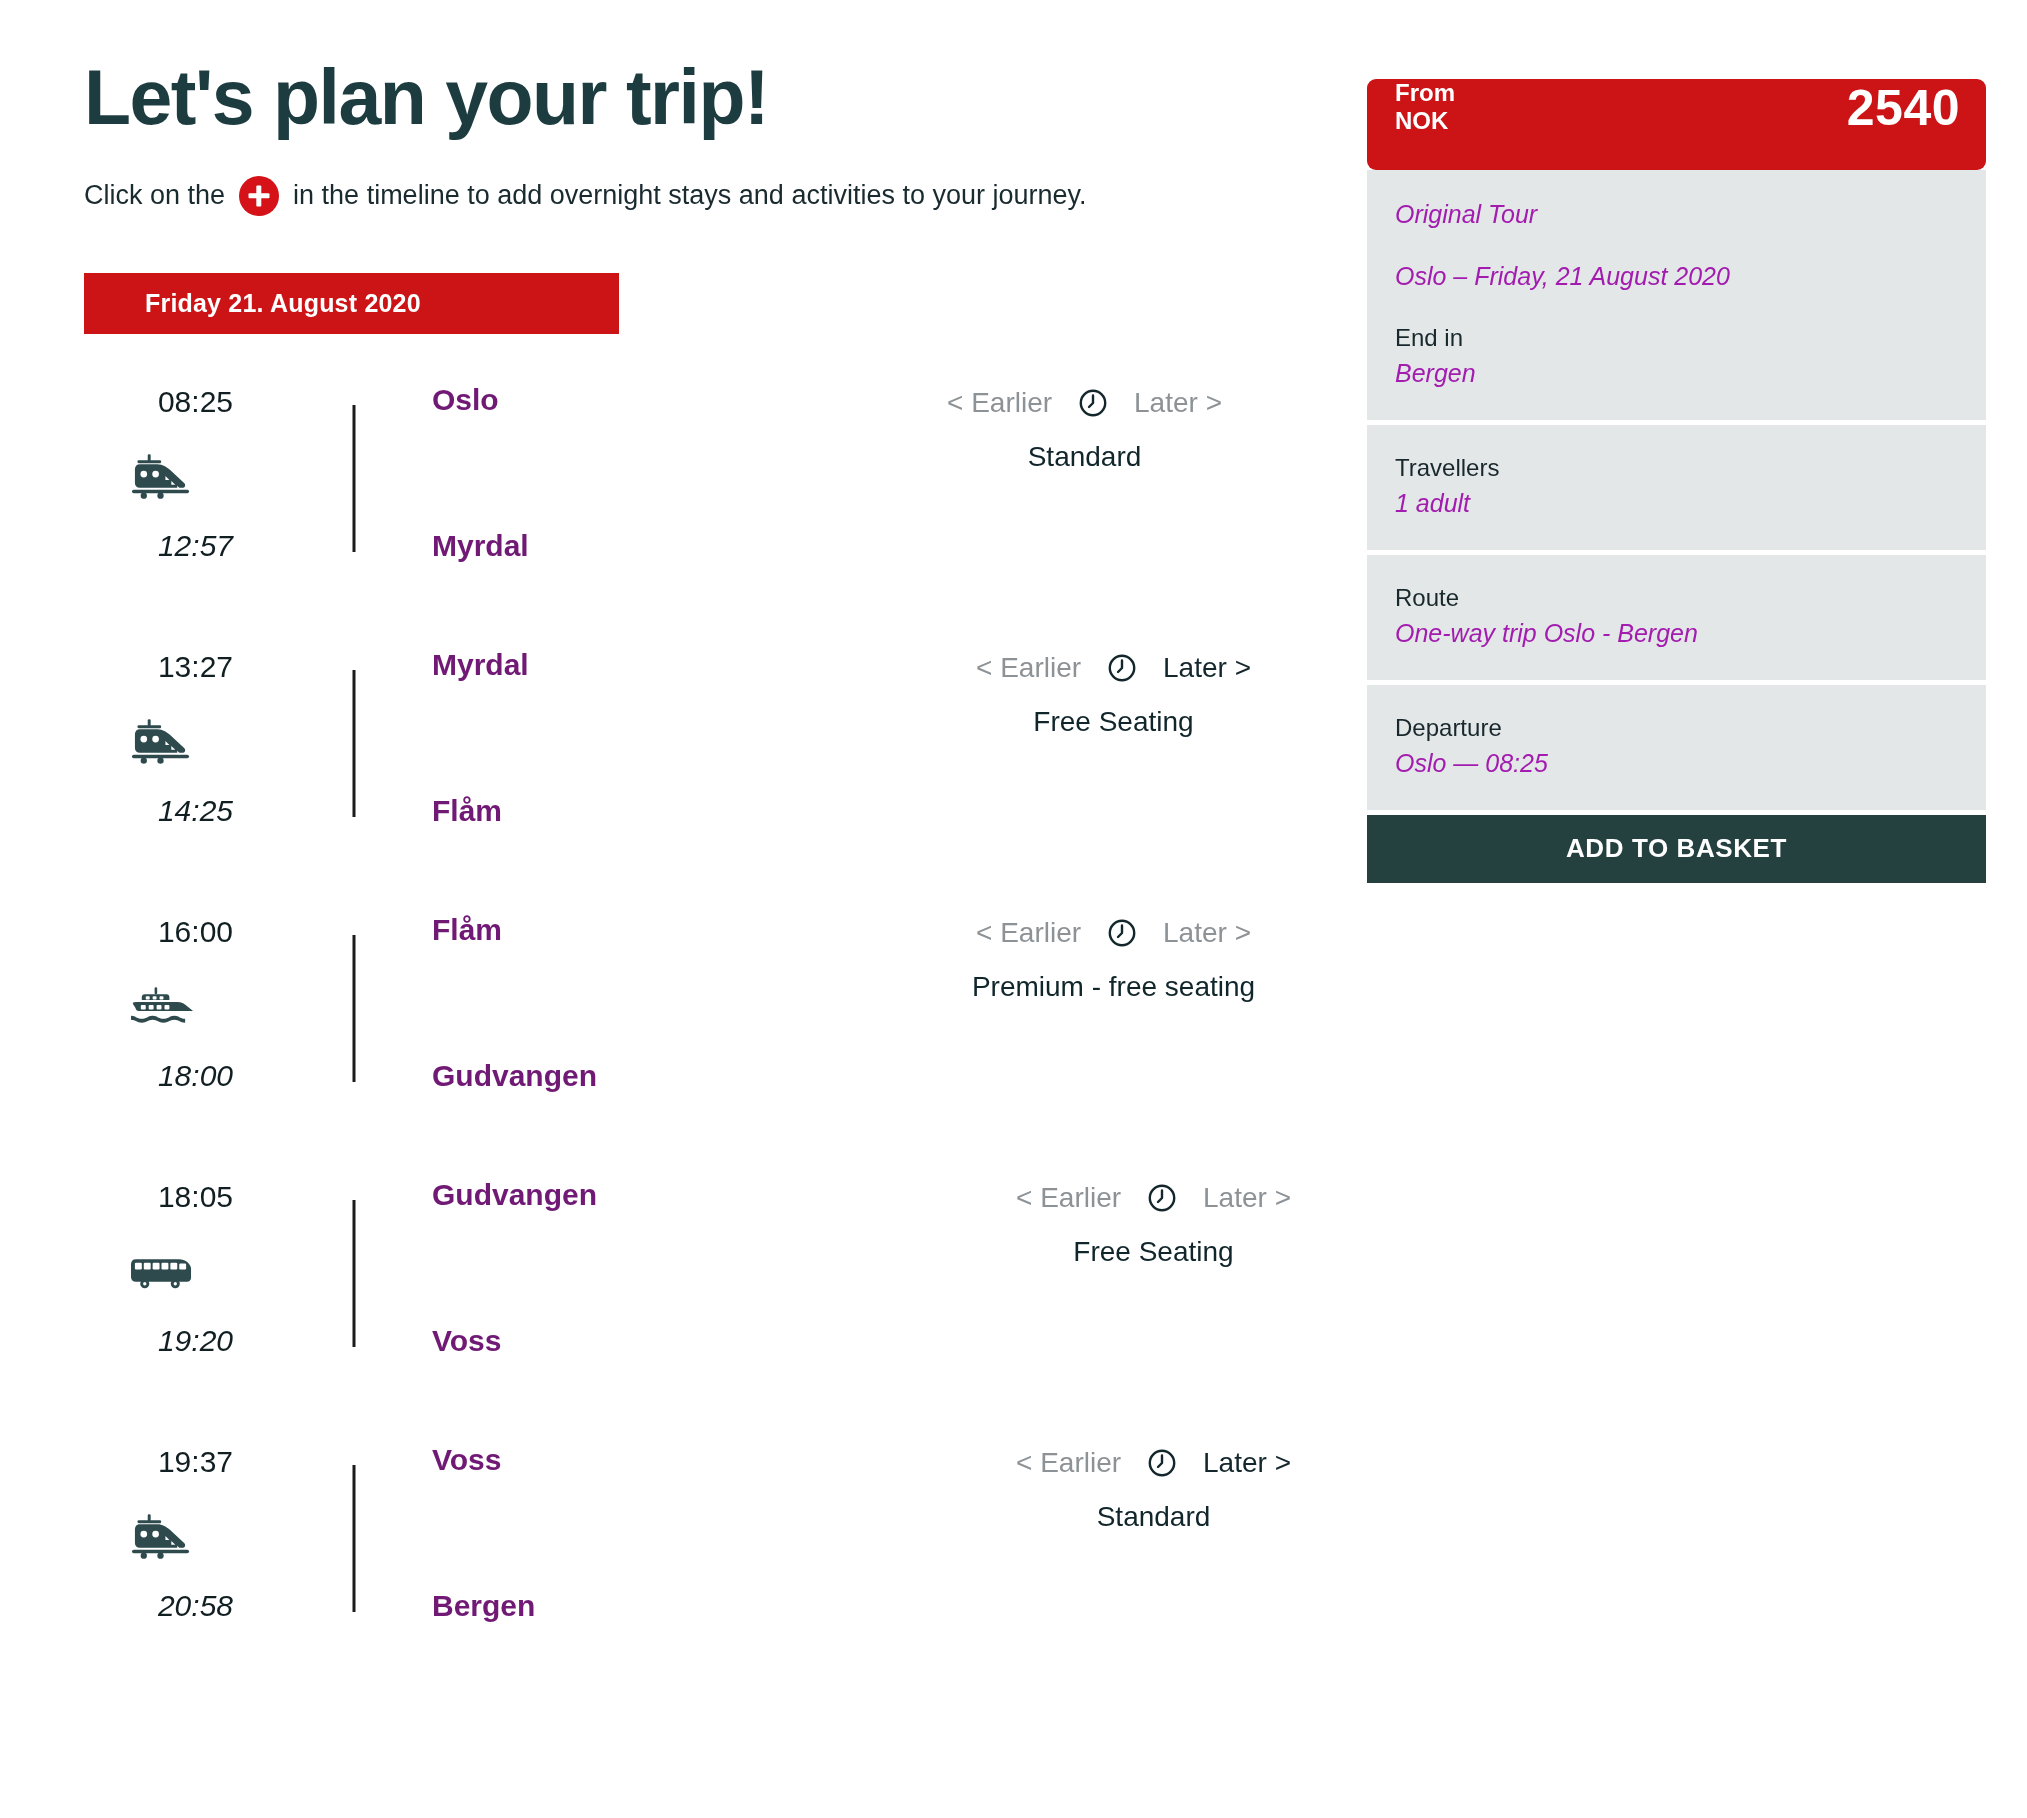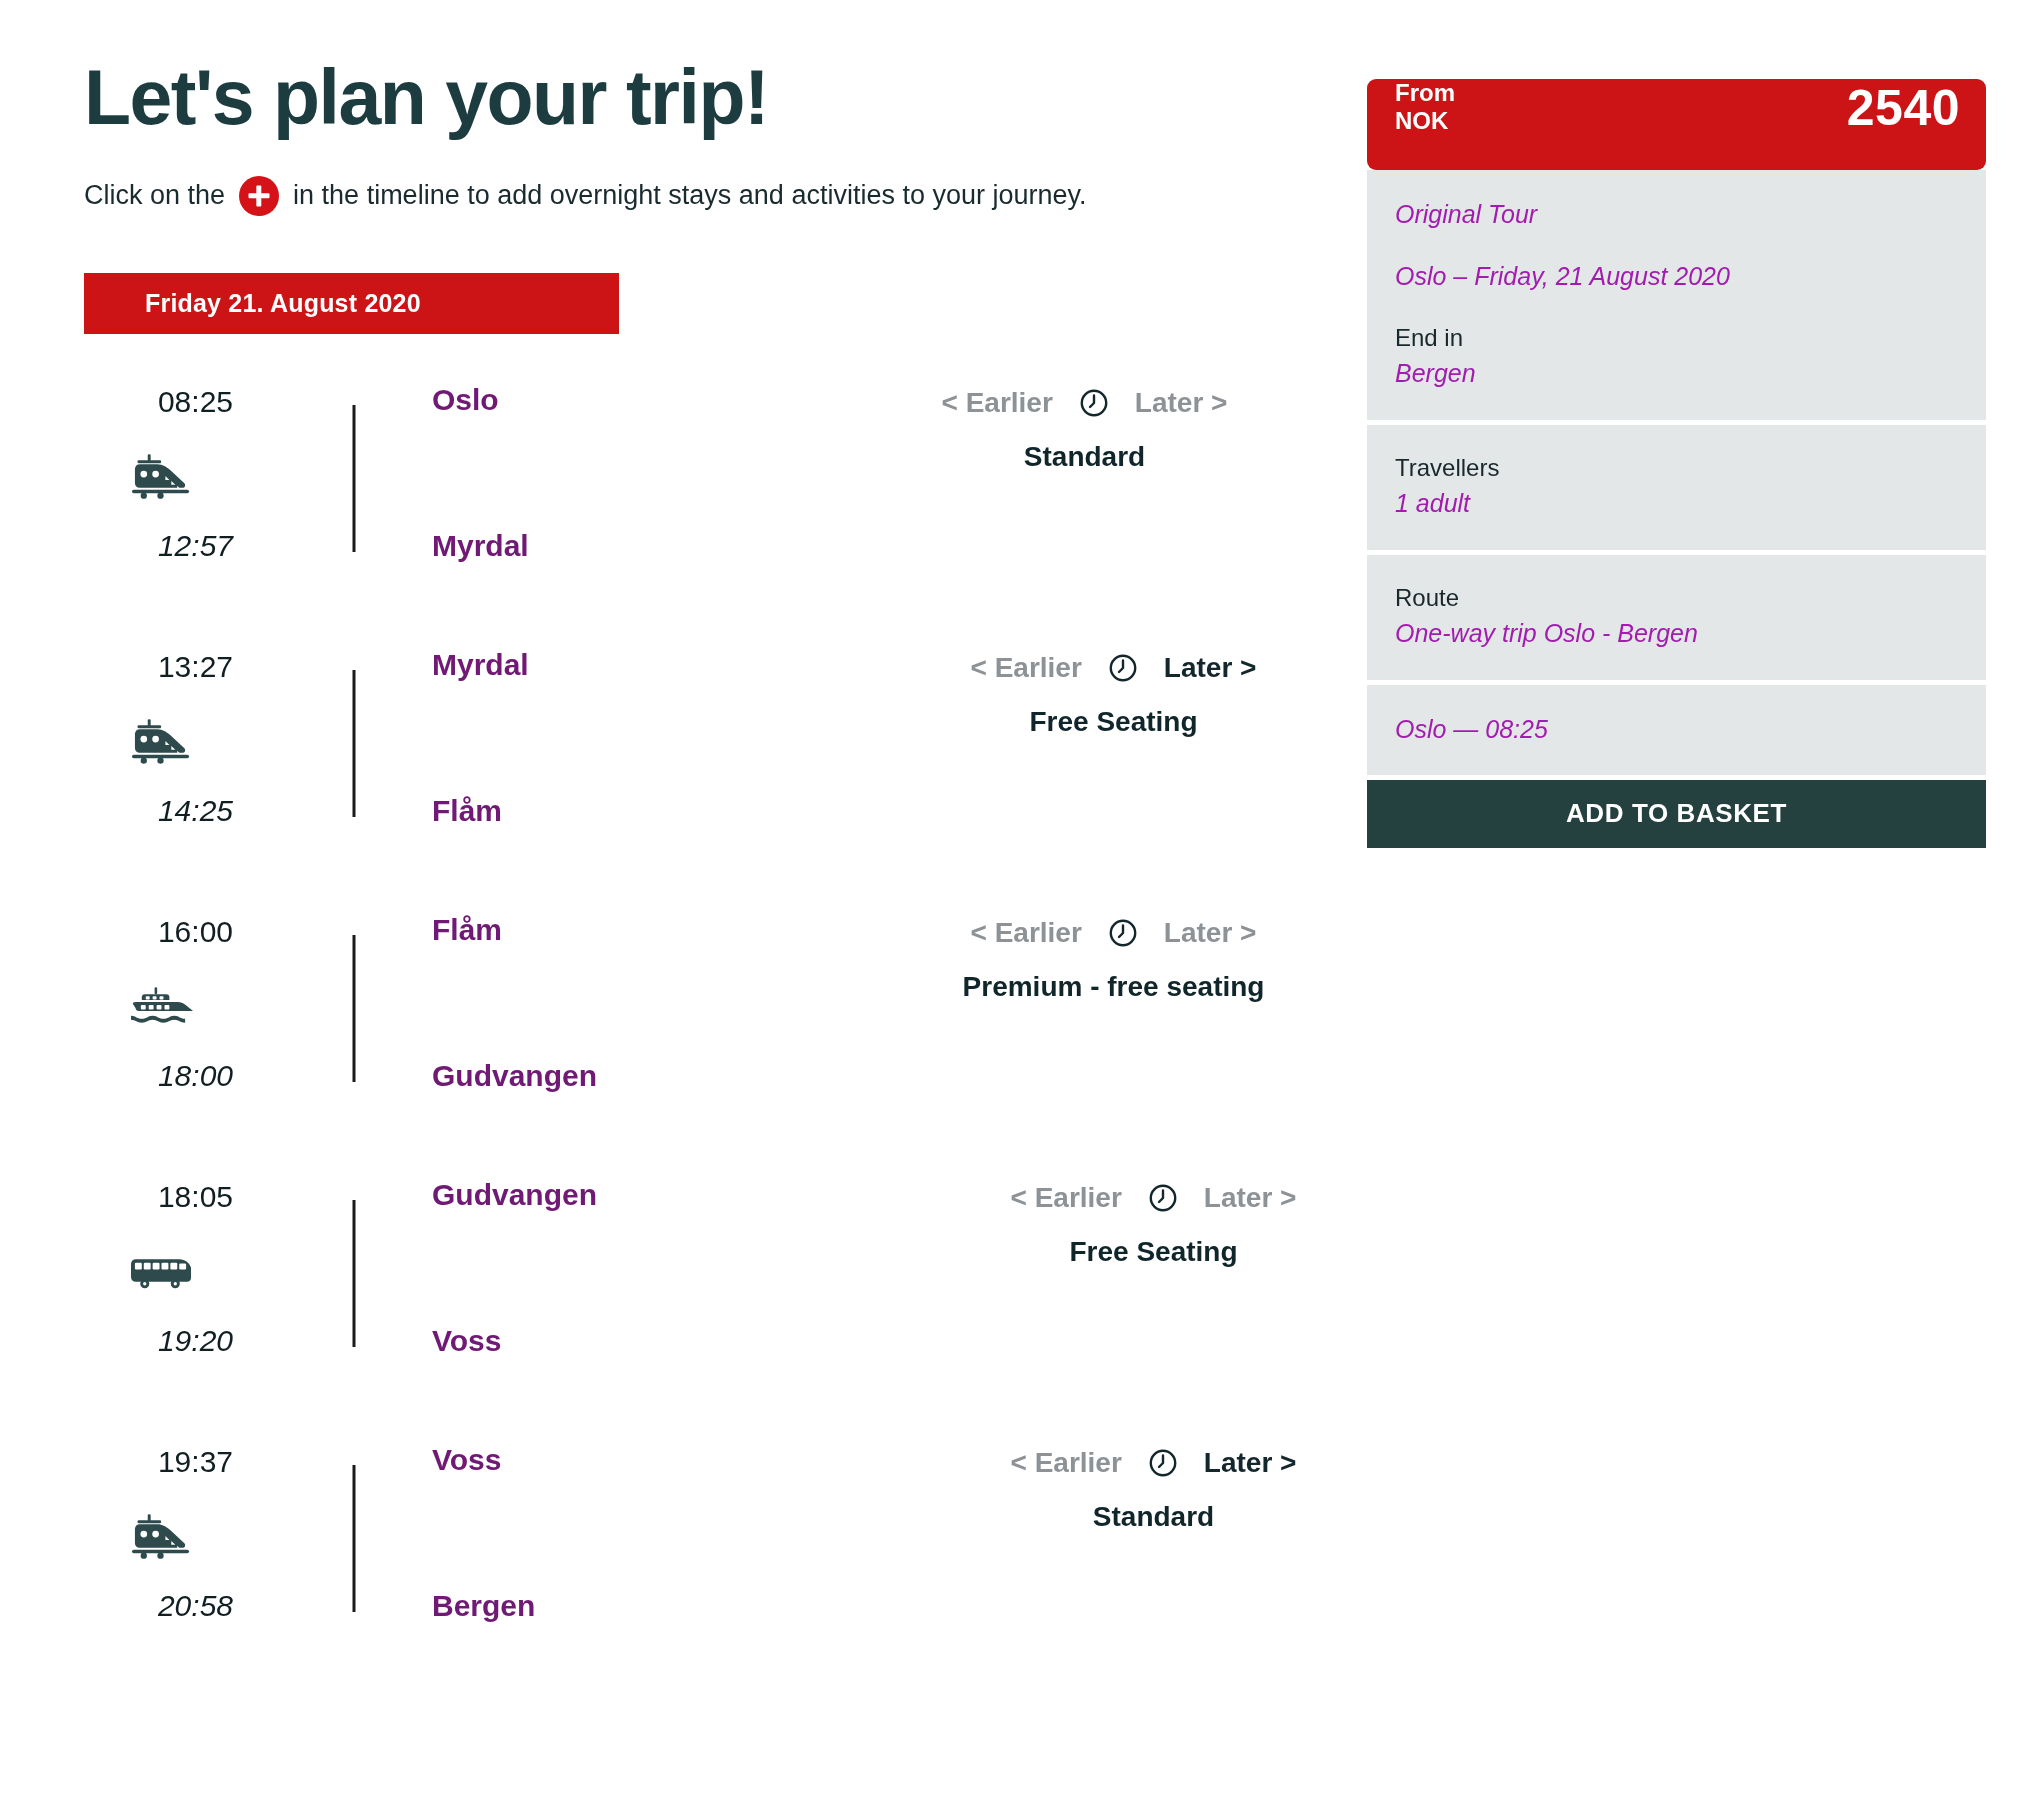--- a/index.html
+++ b/index.html
@@ -157,21 +157,20 @@
   }
   .station.dep { top: -22px; }
   .station.arr { top: 124px; }
 
   
   .controls {
     position: absolute;
     top: -18px;
     width: 515px;
     text-align: center;
-    font-weight: bold;
   }
   .ctl-line {
     display: flex;
     align-items: center;
     justify-content: center;
     gap: 26px;
     font-size: 28px;
   }
   .ctl {
     color: #8d9296;
@@ -520,20 +519,21 @@
       <div class="info-label">Travellers</div>
       <div class="info-value">1 adult</div>
     </div>
 
     <div class="info-block">
       <div class="info-label">Route</div>
       <div class="info-value">One-way trip Oslo - Bergen</div>
     </div>
 
     <div class="info-block">
+      <div class="info-label">Departure</div>
       <div class="info-value">Oslo — 08:25</div>
     </div>
 
     <div class="basket-btn">
       <span>ADD TO BASKET</span>
     </div>
 
   </div>
 
 </div>

